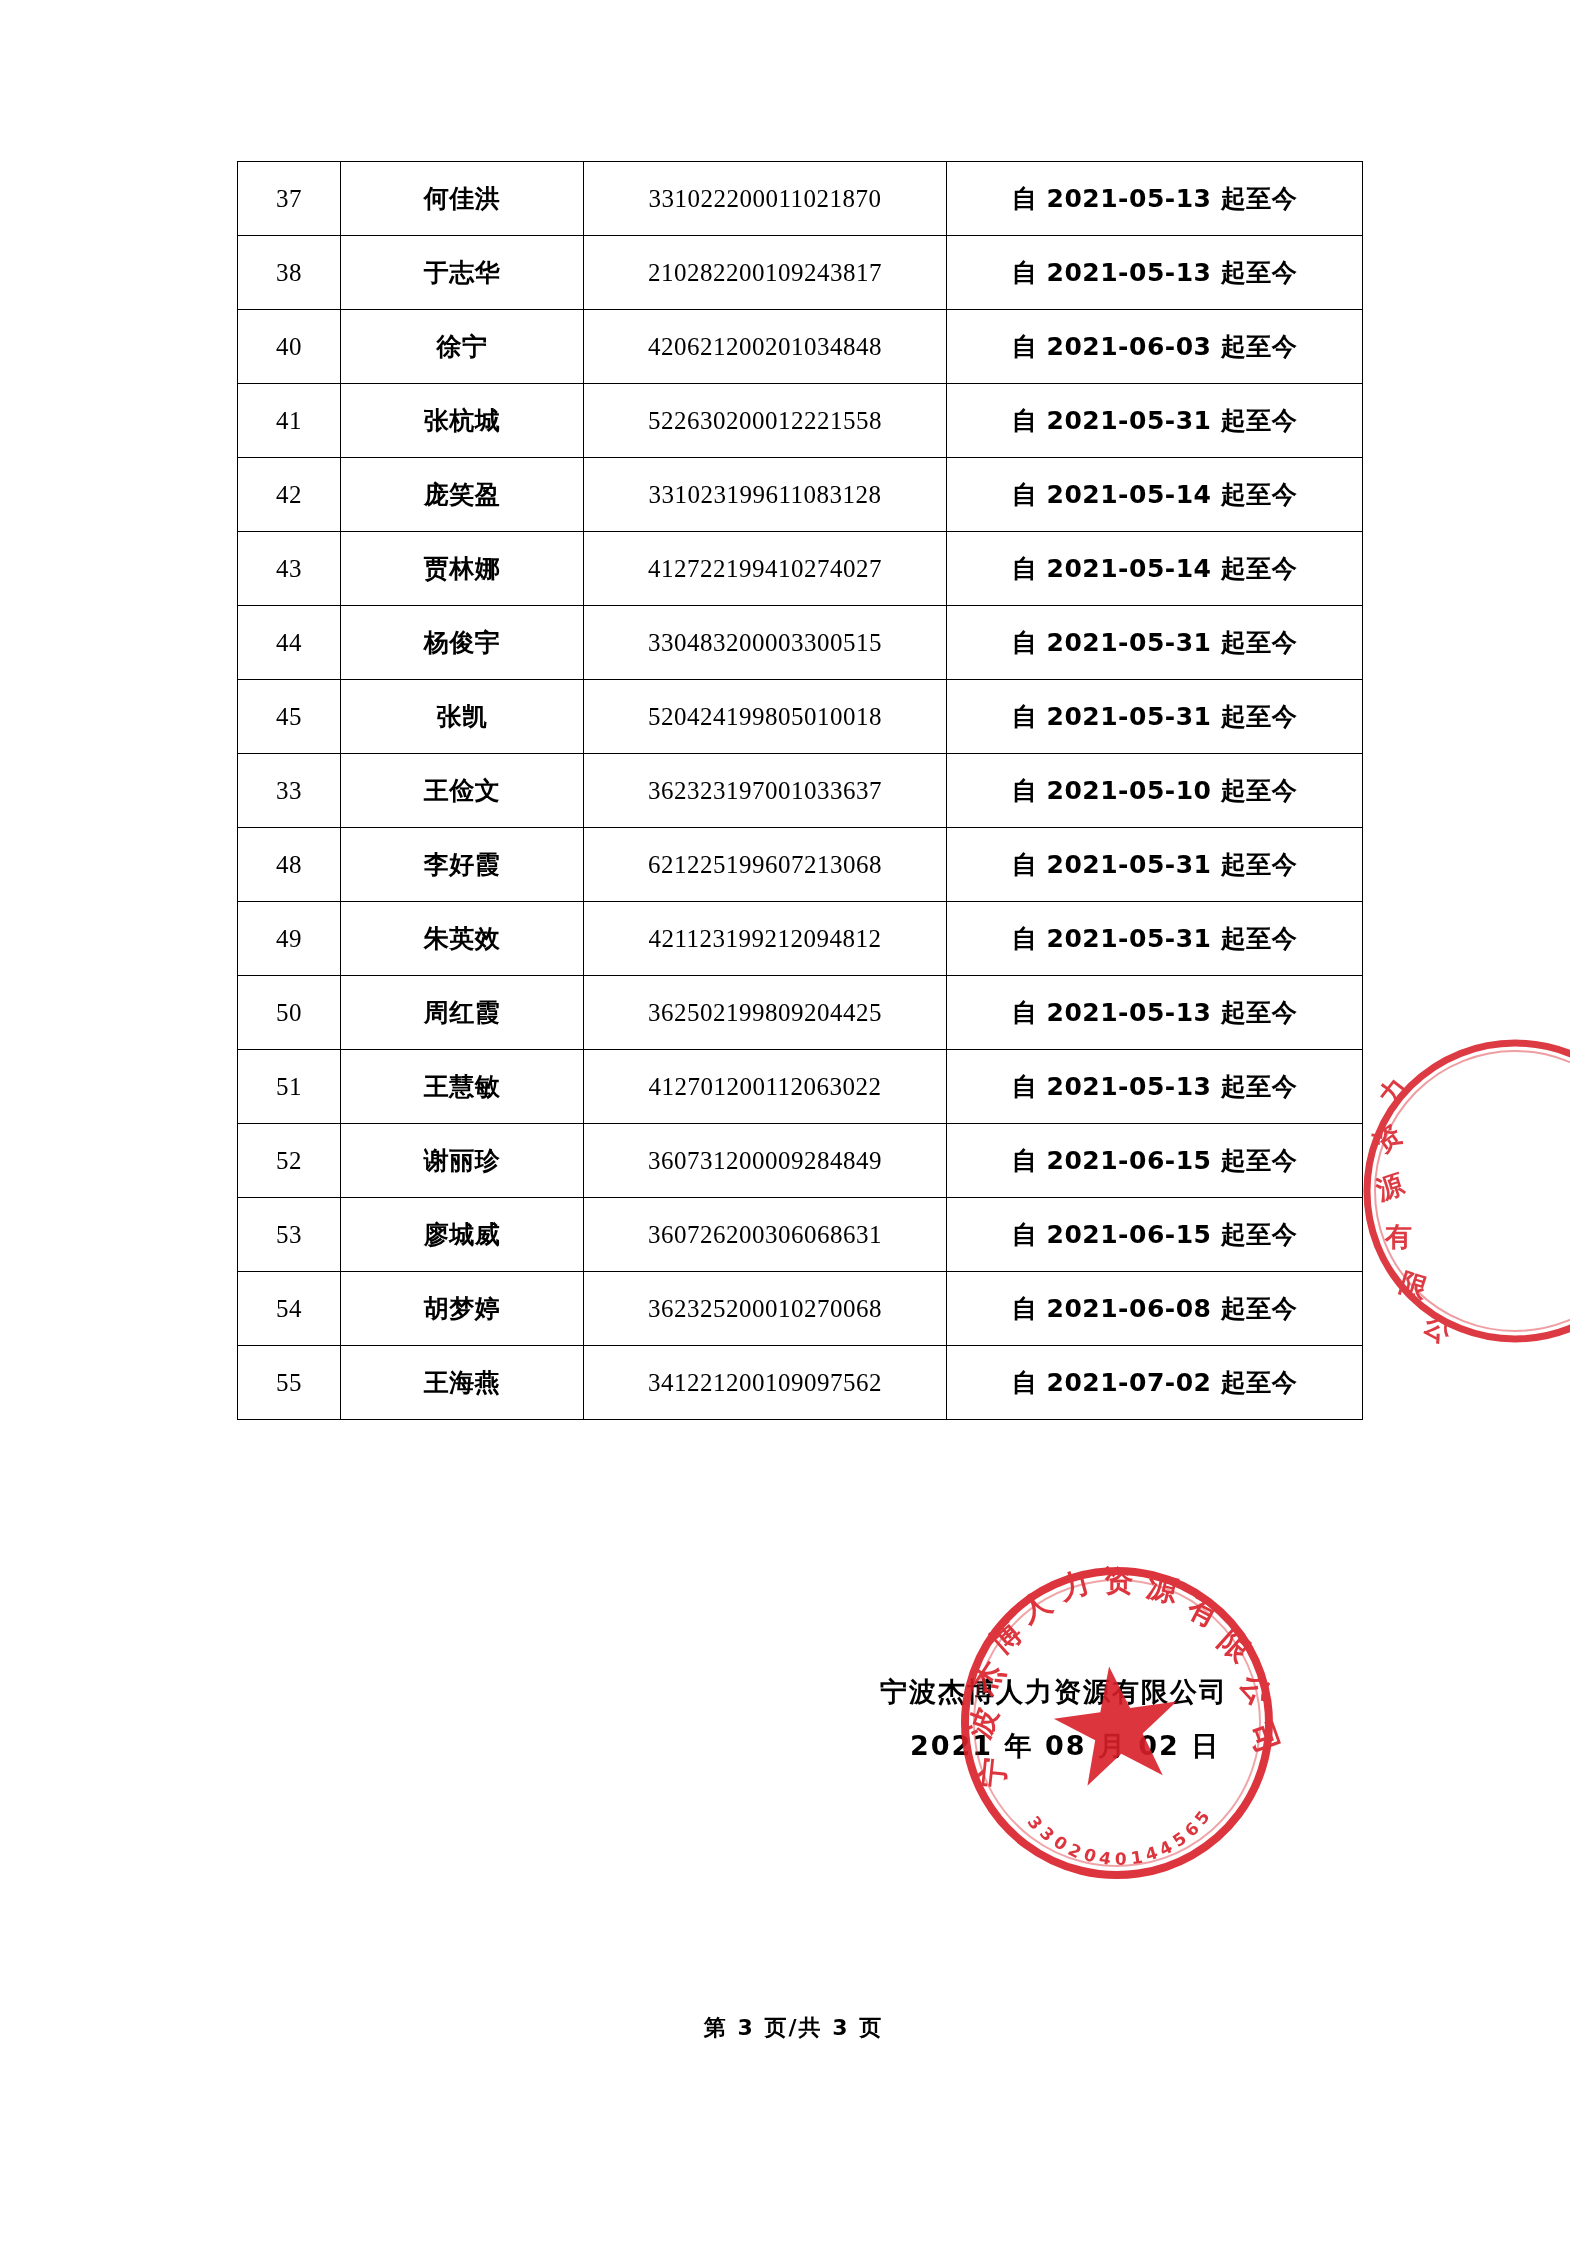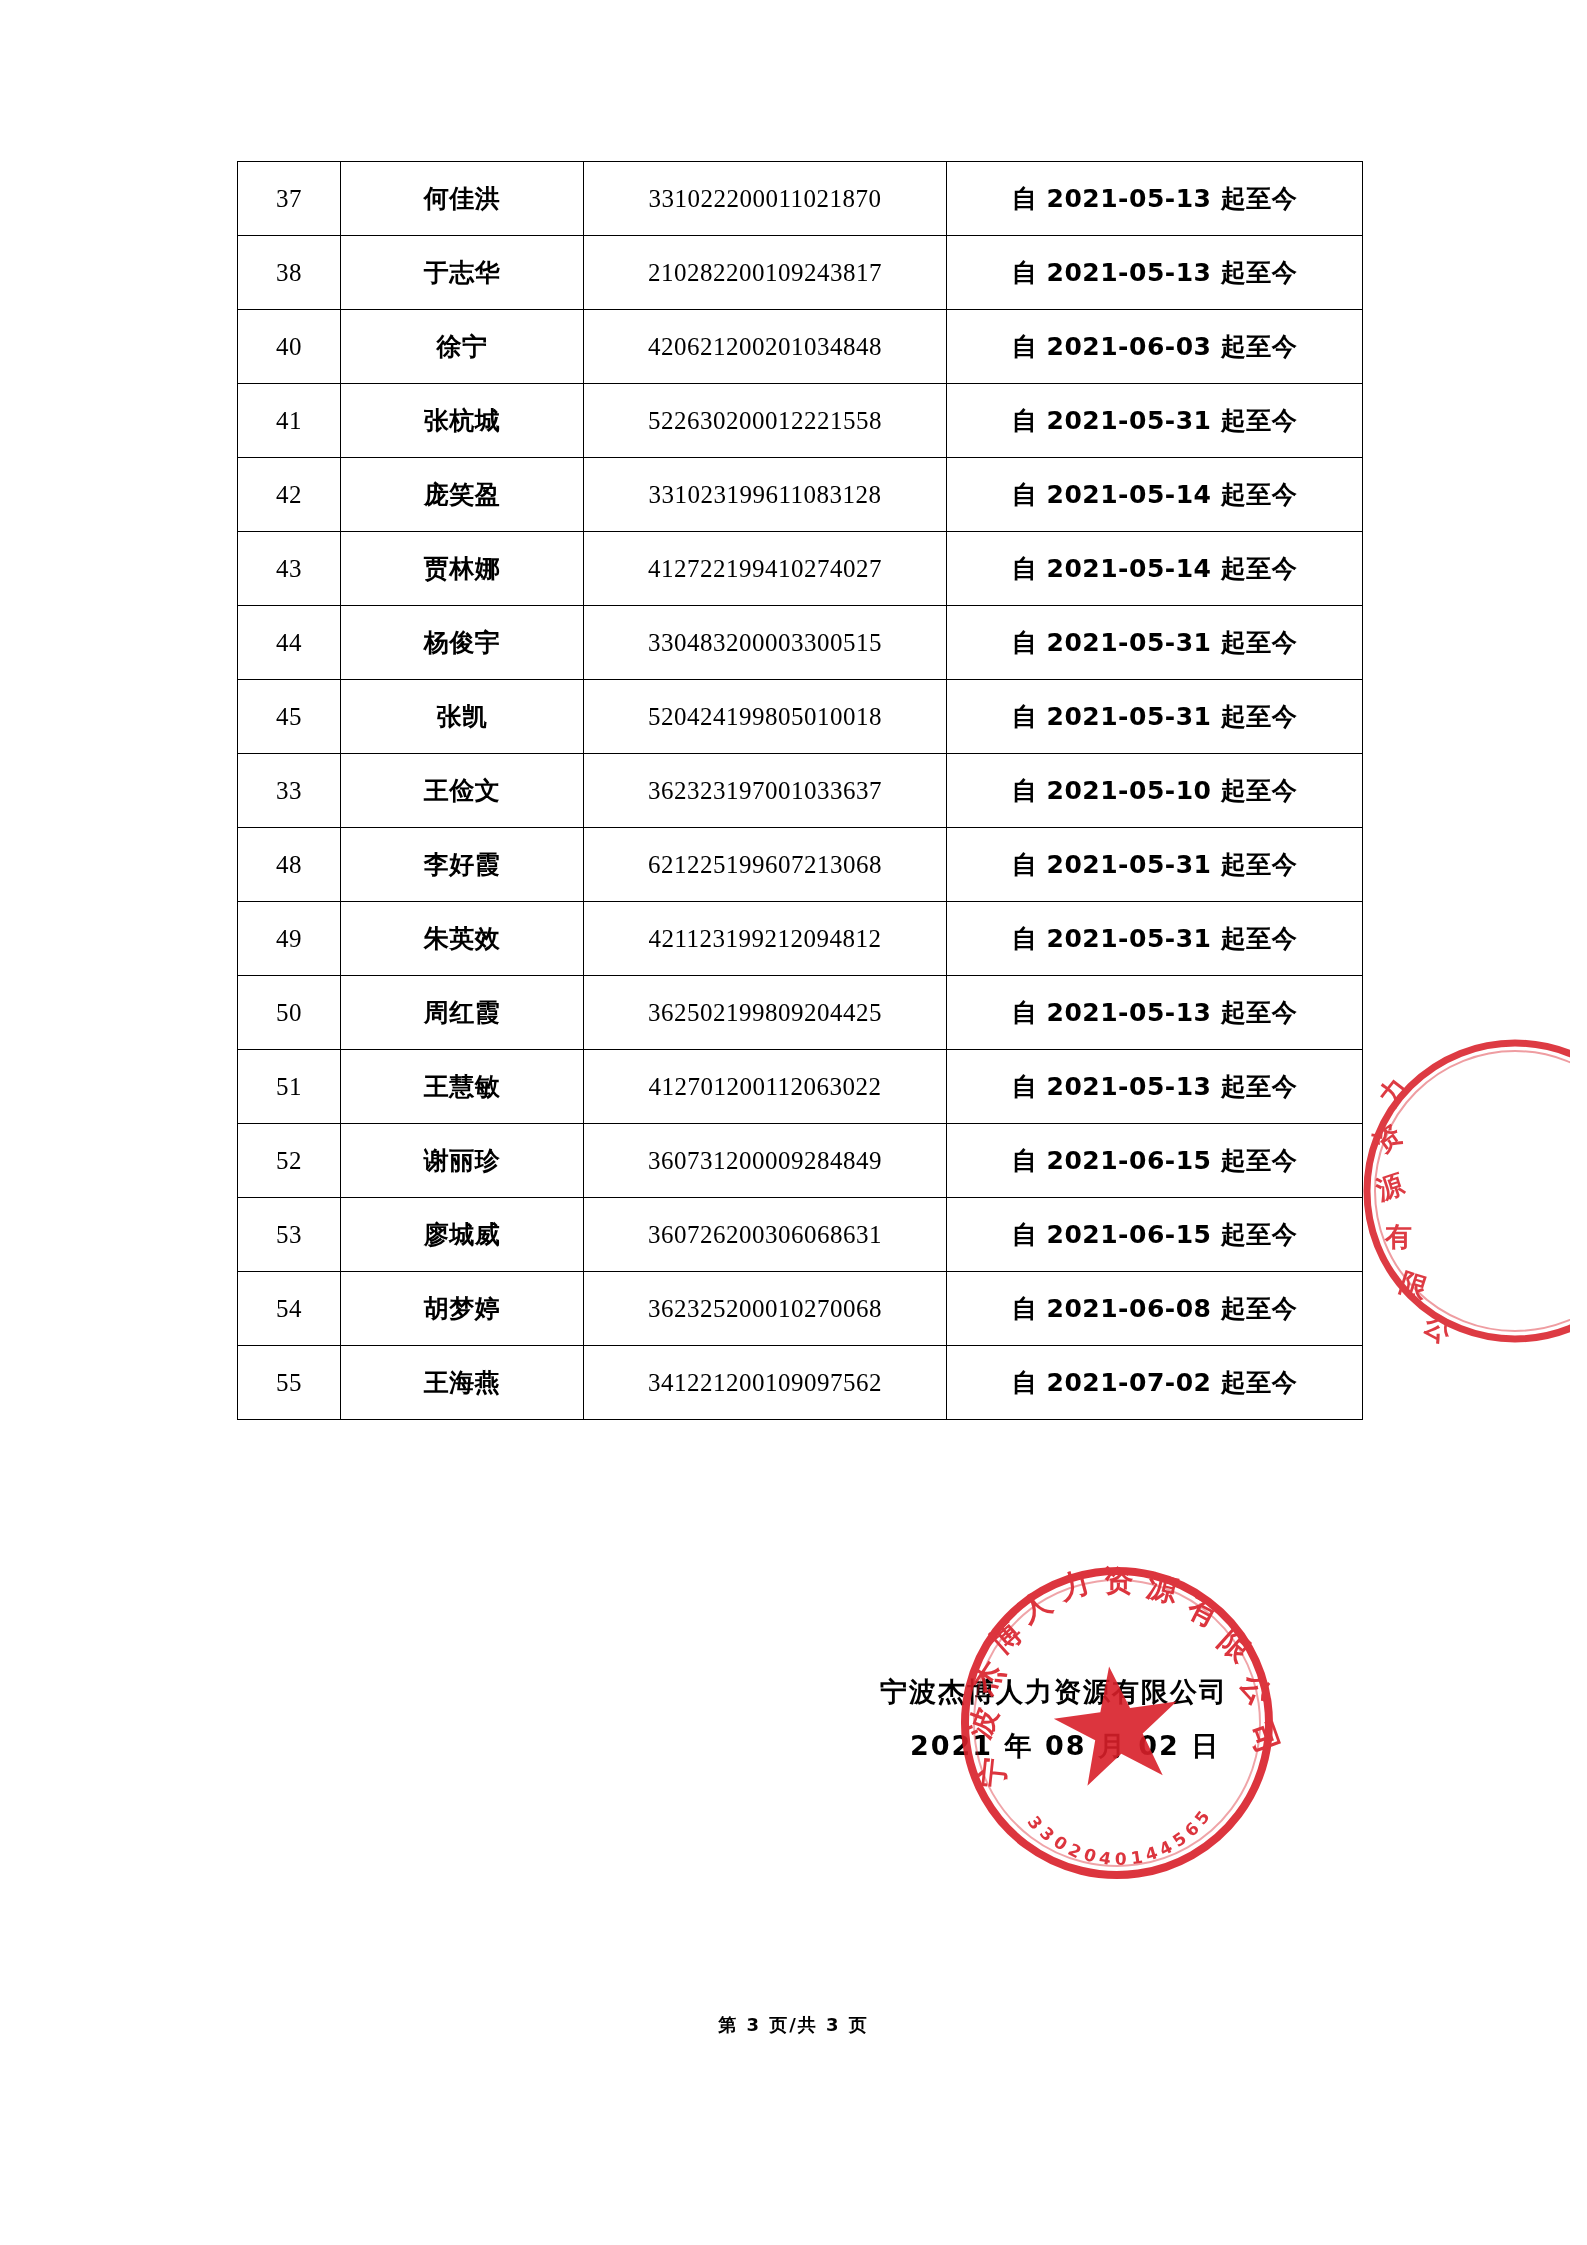--- a/index.html
+++ b/index.html
@@ -108,21 +108,21 @@
   }
 
   
   .footer {
     position: absolute;
     left: 0;
     top: 1995px;
     width: 1587px;
     text-align: center;
     font-family: "DejaVu Sans", sans-serif;
-    font-size: 18px;
+    font-size: 22px;
     font-weight: 600;
     letter-spacing: 2px;
   }
 </style>
 </head>
 <body>
 
 <div class="page">
 
   <div class="table-wrap">

